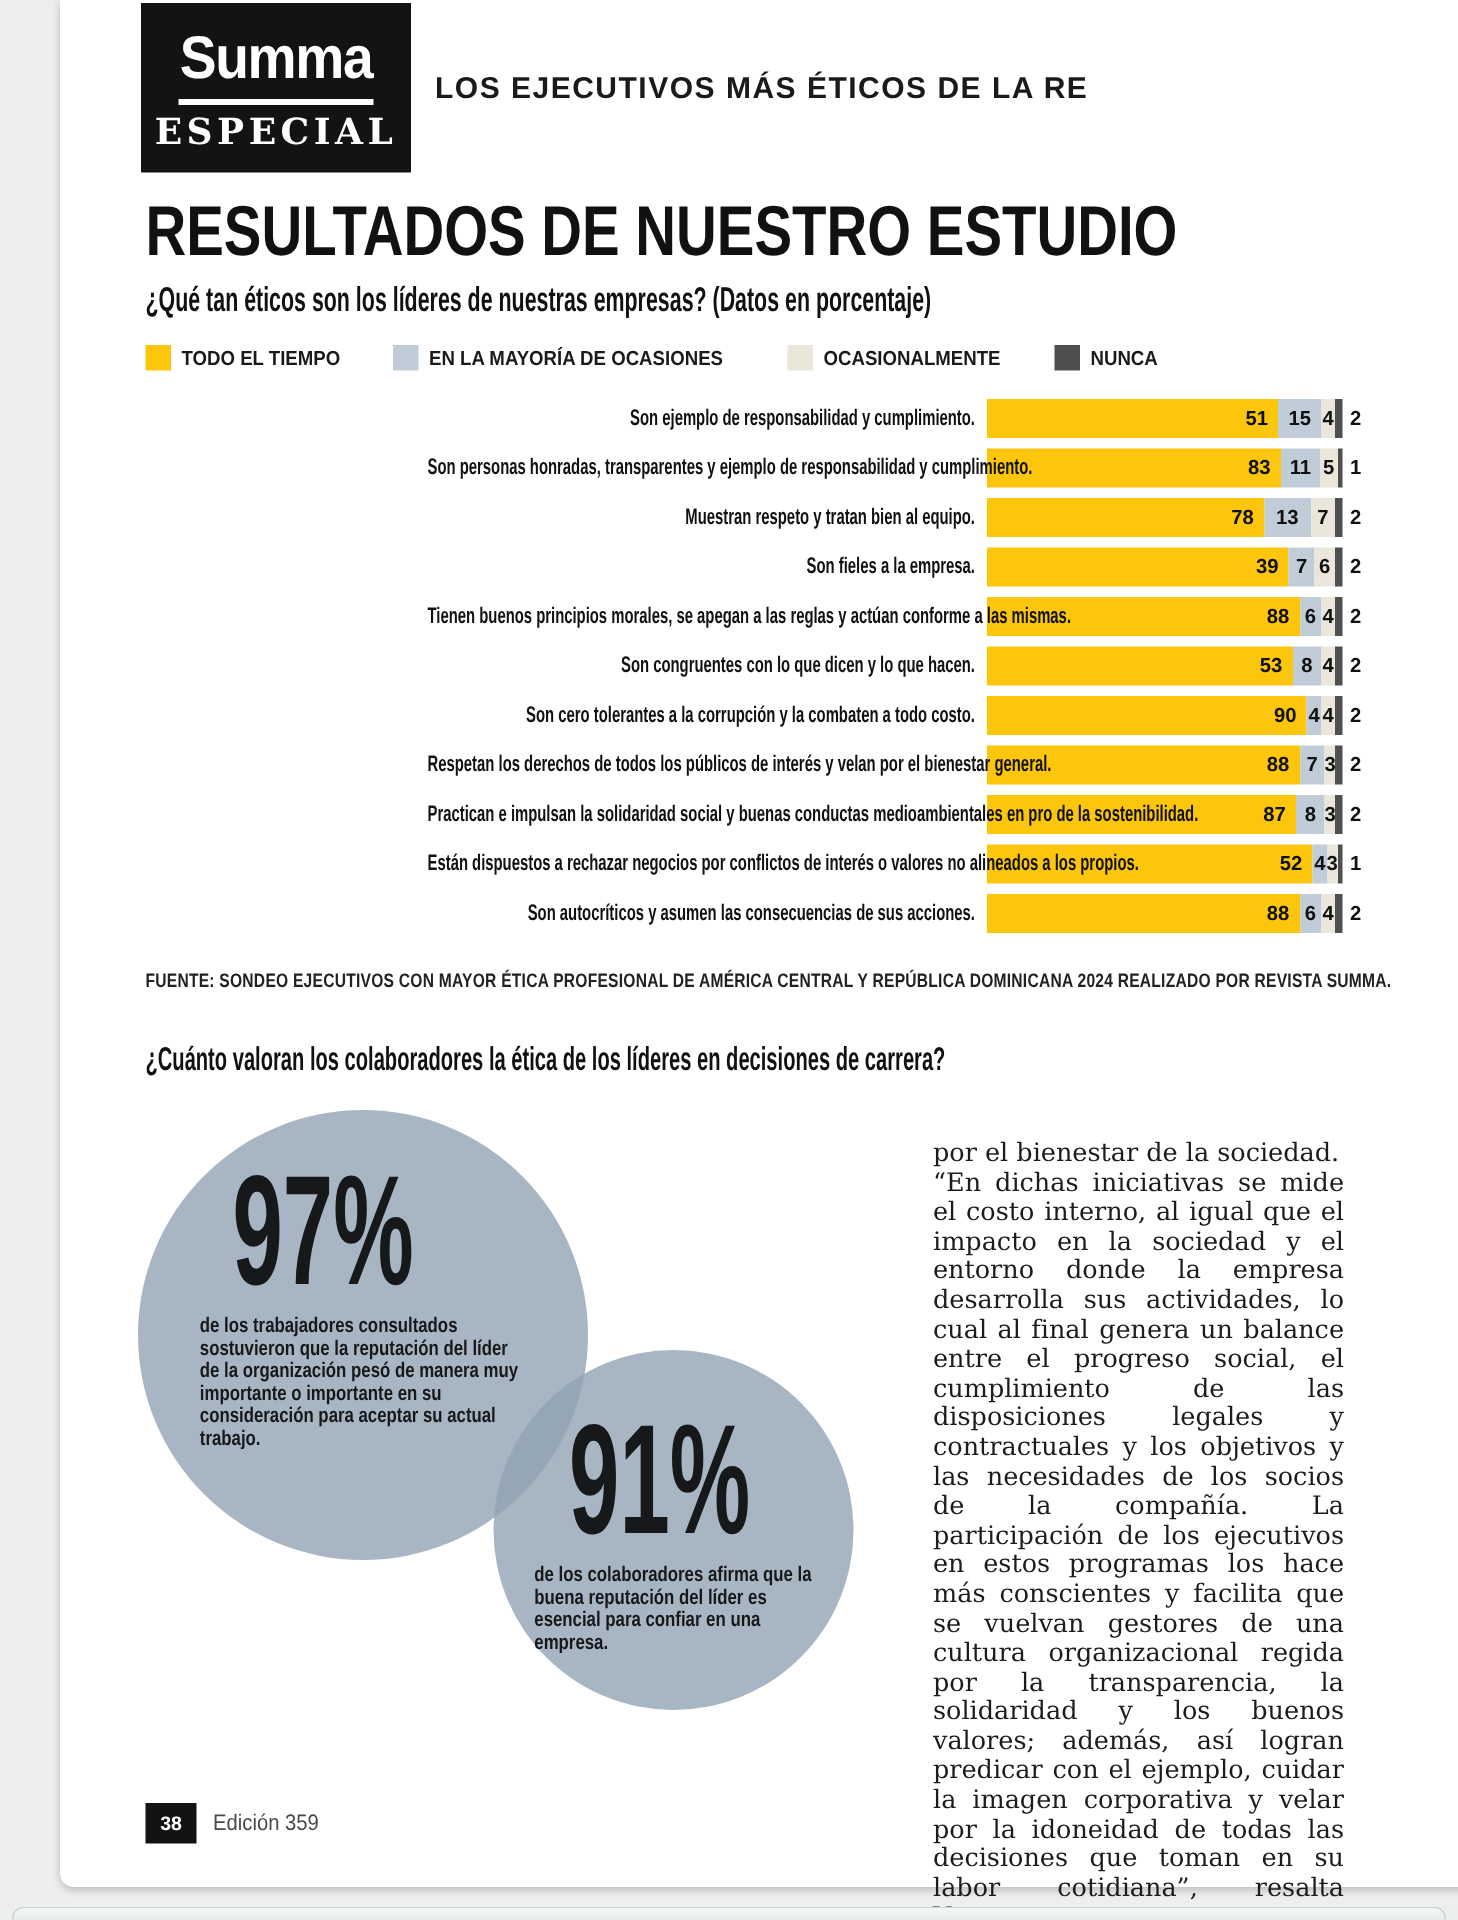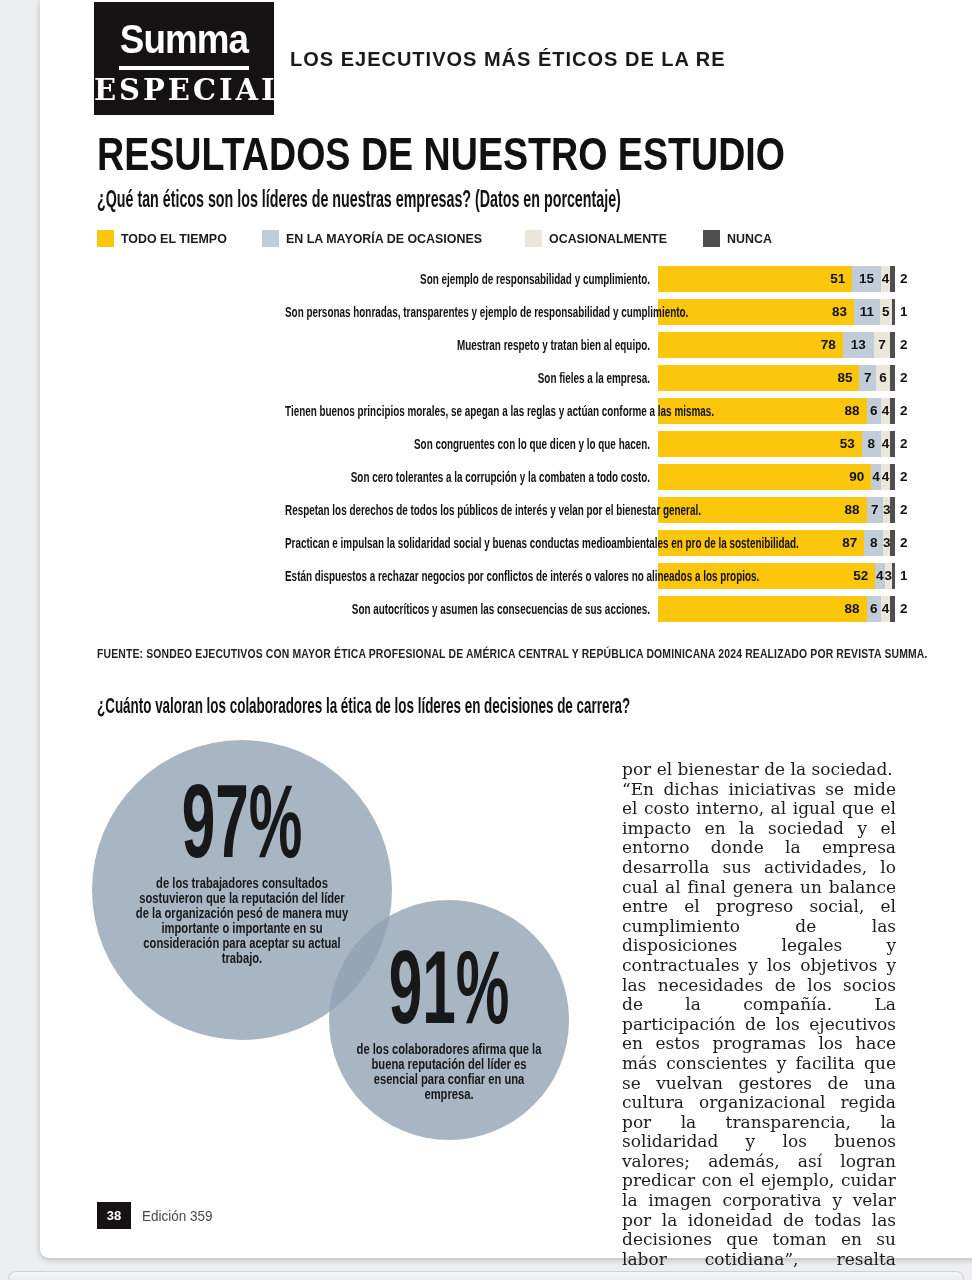--- a/index.html
+++ b/index.html
@@ -19,21 +19,21 @@
   .logo-box{
     position:absolute;left:54px;top:2px;width:180px;height:113px;
     background:#151213;color:#fff;text-align:center;box-sizing:border-box;padding-top:17px;
   }
   .logo-title{
     font-weight:bold;font-size:40px;letter-spacing:-1px;line-height:1;
     transform:scaleX(.92);transform-origin:center;
   }
   .logo-rule{width:130px;height:4px;background:#fff;margin:7px auto 6px auto;}
   .logo-subtitle{
-    font-family:"DejaVu Serif",serif;font-weight:bold;font-size:29px;
+    font-family:"DejaVu Serif",serif;font-weight:bold;font-size:24px;
     letter-spacing:3px;line-height:1;
   }
   .strip-title{
     position:absolute;left:250px;top:48px;
     font-weight:bold;font-size:20px;letter-spacing:1px;color:#1a1a1a;white-space:nowrap;
   }
   .page-badge{
     position:absolute;left:617px;top:33px;width:295px;height:77px;
     background:rgba(238,239,240,.95);border-radius:22px;
     display:flex;align-items:center;justify-content:center;
@@ -77,21 +77,21 @@
   }
   
   .career-title{
     position:absolute;left:57px;top:693px;
     font-weight:bold;font-size:22px;color:#111;white-space:nowrap;
     transform:scaleX(.61);transform-origin:left top;
   }
   .circle{position:absolute;border-radius:50%;background:rgba(143,162,178,.78);}
   .circle-1{left:52px;top:740px;width:300px;height:300px;}
   .circle-2{left:289px;top:900px;width:240px;height:240px;}
-  .stat{position:absolute;text-align:center;z-index:3;}
+  .stat{position:absolute;z-index:3;}
   .stat-1{left:52px;top:772px;width:300px;}
   .stat-2{left:289px;top:938px;width:240px;}
   .stat-value{
     font-weight:bold;font-size:104px;line-height:.95;color:#17181a;
     transform:scaleX(.58);transform-origin:center top;white-space:nowrap;
   }
   .stat-desc{
     font-weight:bold;font-size:14px;line-height:1.07;color:#17181a;
     transform:scaleX(.80);transform-origin:center top;margin-top:5px;
   }
@@ -206,21 +206,21 @@
             <span>7</span>
           </div>
           <div class="seg seg-3" style="background: rgb(79, 79, 79); width: 2%;"></div>
         </div>
         <div class="bar-end">2</div>
       </div>
       <div class="chart-row">
         <div class="bar-label">Son fieles a la empresa.</div>
         <div class="bar">
           <div class="seg seg-0" style="background: rgb(252, 198, 13); width: 85%;">
-            <span>85</span>
+            <span>39</span>
           </div>
           <div class="seg seg-1" style="background: rgb(192, 205, 217); width: 7%;">
             <span>7</span>
           </div>
           <div class="seg seg-2" style="background: rgb(234, 230, 217); width: 6%;">
             <span>6</span>
           </div>
           <div class="seg seg-3" style="background: rgb(79, 79, 79); width: 2%;"></div>
         </div>
         <div class="bar-end">2</div>

